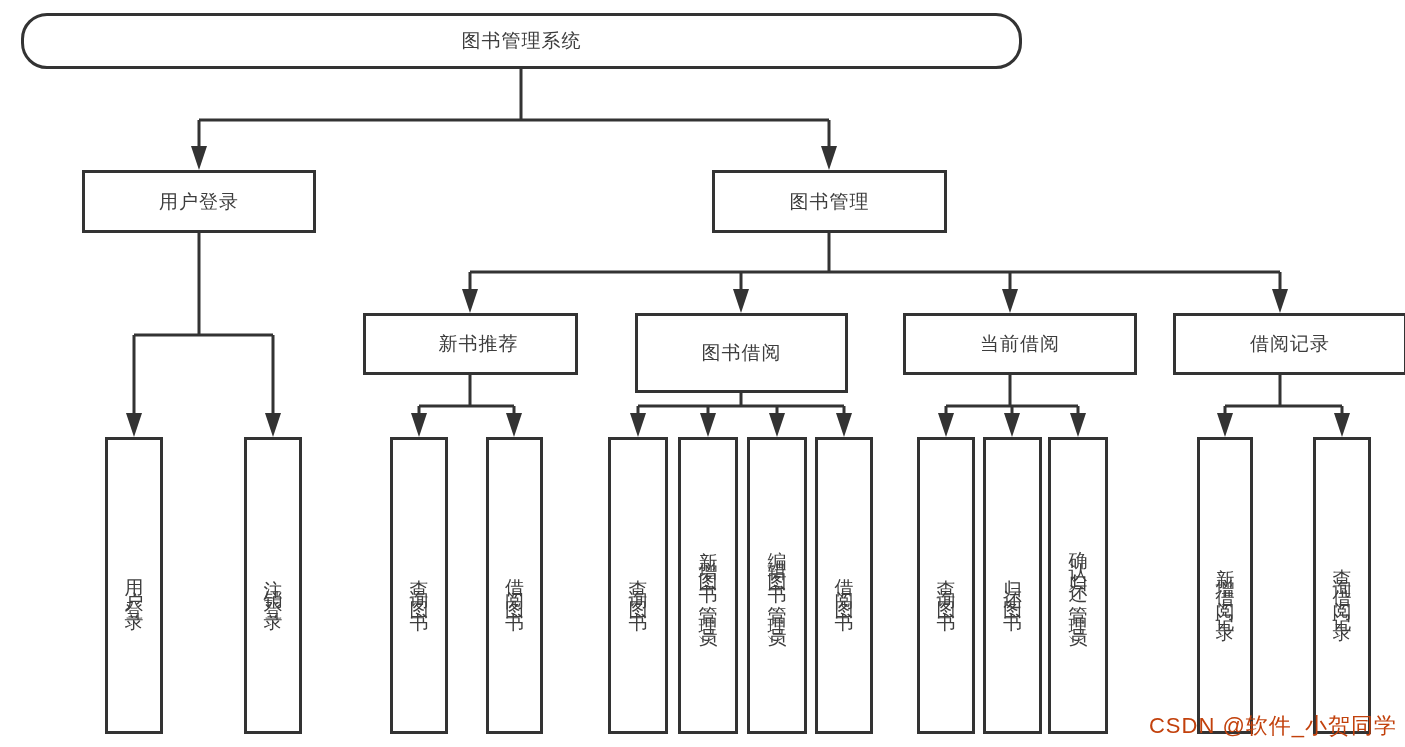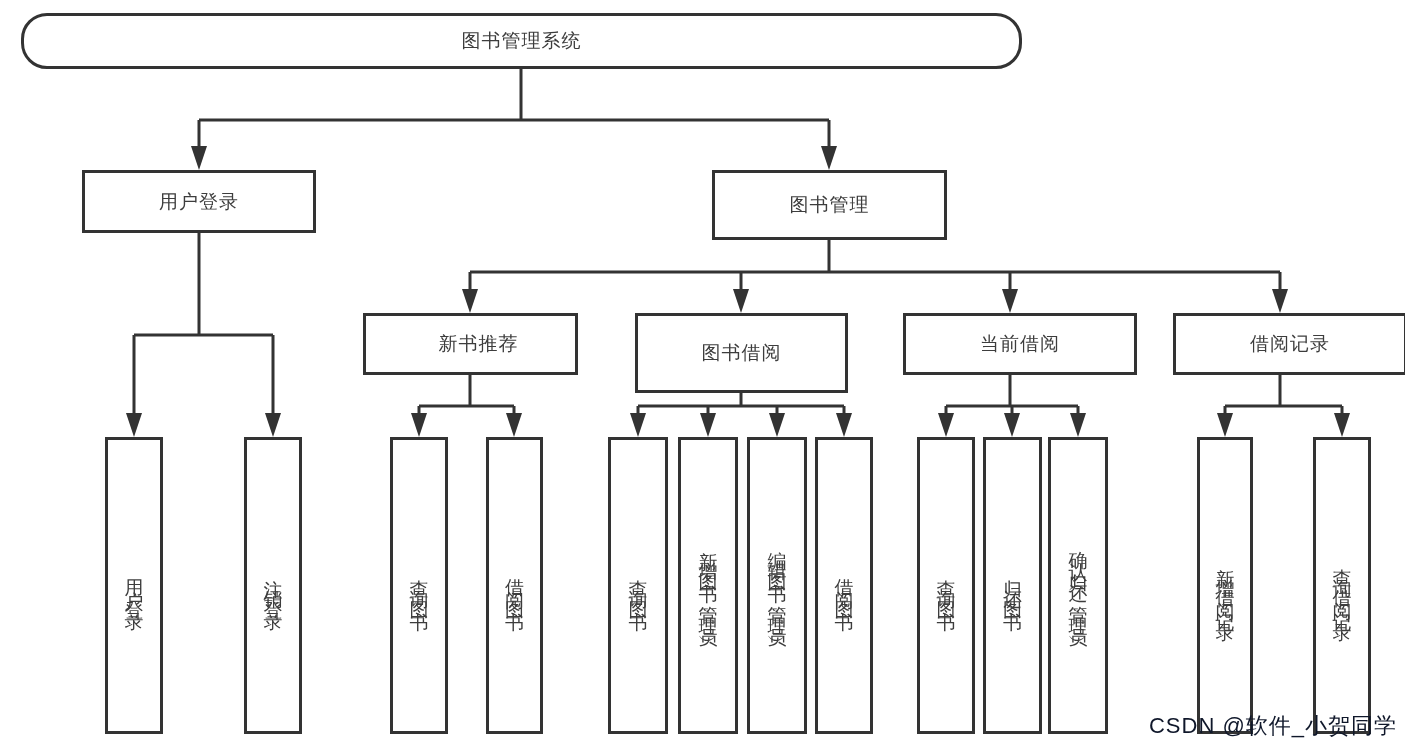--- a/index.html
+++ b/index.html
@@ -42,21 +42,21 @@
     text-orientation: mixed;
     letter-spacing: 11px;
     font-size: 19px;
     color: #3d3d3d;
   }
   .watermark {
     position: absolute;
     right: 8px;
     bottom: 6px;
     font-size: 22px;
-    color: #0f172a;
+    color: #c2410c;
     letter-spacing: 1px;
     z-index: 5;
     white-space: nowrap;
   }
 </style>
 </head>
 <body>
 
 <div id="canvas">
 
@@ -87,21 +87,21 @@
       <polygon points="1004,413 1020,413 1012,437"></polygon>
       <polygon points="1070,413 1086,413 1078,437"></polygon>
       <polygon points="1217,413 1233,413 1225,437"></polygon>
       <polygon points="1334,413 1350,413 1342,437"></polygon>
     </g>
   </svg>
 
   <div class="node" style="left:21px; top:13px; width:1001px; height:56px;border-radius:26px;">图书管理系统</div>
 
   <div class="node" style="left:82px; top:170px; width:234px; height:63px;">用户登录</div>
-  <div class="node" style="left:712px; top:170px; width:235px; height:70px;">图书管理</div>
+  <div class="node" style="left:712px; top:170px; width:235px; height:63px;">图书管理</div>
 
   <div class="node" style="left:363px; top:313px; width:215px; height:62px;padding-left:16px;">新书推荐</div>
   <div class="node" style="left:635px; top:313px; width:213px; height:80px;">图书借阅</div>
   <div class="node" style="left:903px; top:313px; width:234px; height:62px;">当前借阅</div>
   <div class="node" style="left:1173px; top:313px; width:234px; height:62px;">借阅记录</div>
 
   <div class="node leaf" style="left:105px; top:437px; width:58px; height:297px;">
     <span>用户登录</span>
   </div>
   <div class="node leaf" style="left:244px; top:437px; width:58px; height:297px;">

